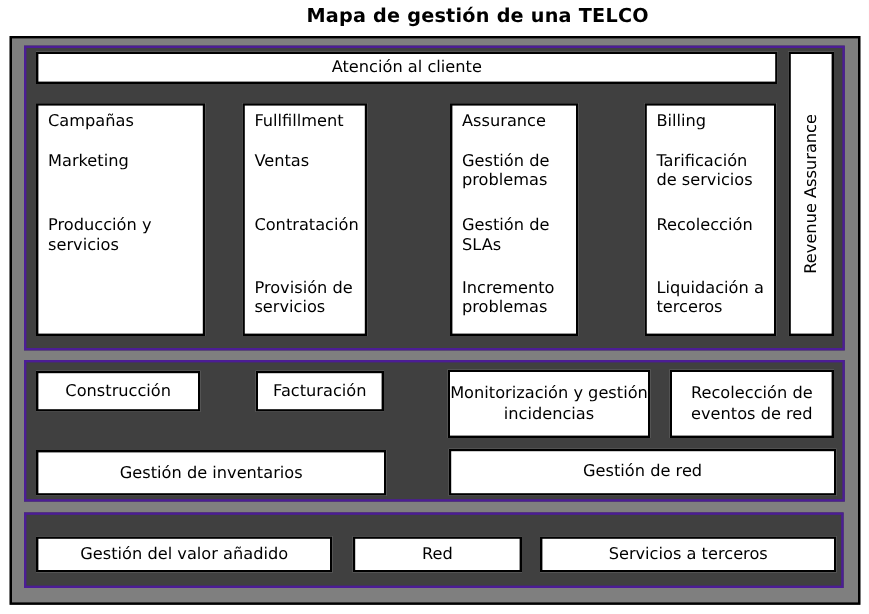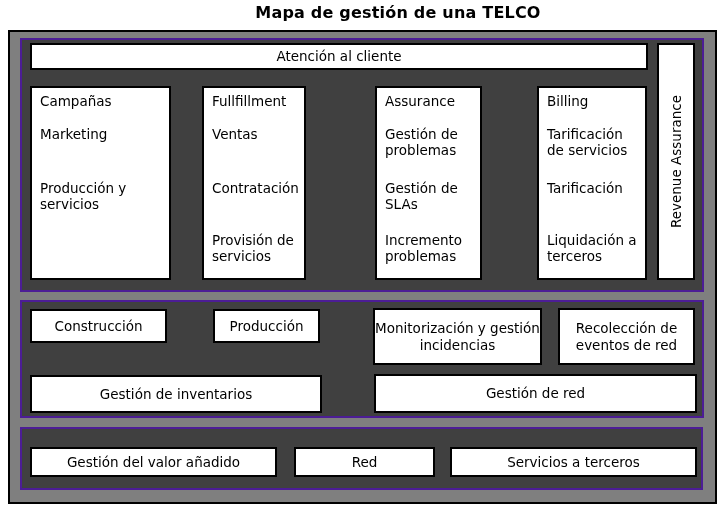--- a/index.html
+++ b/index.html
@@ -81,36 +81,36 @@
       <div class="wbox col col-3">
         <div class="col-item r1">Assurance</div>
         <div class="col-item r2">Gestión de problemas</div>
         <div class="col-item r3">Gestión de SLAs</div>
         <div class="col-item r4">Incremento problemas</div>
       </div>
 
       <div class="wbox col col-4">
         <div class="col-item r1">Billing</div>
         <div class="col-item r2">Tarificación de servicios</div>
-        <div class="col-item r3">Tarificación</div>
+        <div class="col-item r3">Recolección</div>
         <div class="col-item r4">Liquidación a terceros</div>
       </div>
 
       <div class="wbox revenue center">
         <span>Revenue Assurance</span>
       </div>
 
     </div>
 
     <div class="band band-mid">
       <div class="wbox construccion center">
         <span>Construcción</span>
       </div>
       <div class="wbox activacion center">
-        <span>Producción</span>
+        <span>Facturación</span>
       </div>
       <div class="wbox monitorizacion center">
         <span>Monitorización y gestión incidencias</span>
       </div>
       <div class="wbox recoleccion center">
         <span>Recolección de eventos de red</span>
       </div>
       <div class="wbox inventarios center">
         <span>Gestión de inventarios</span>
       </div>

